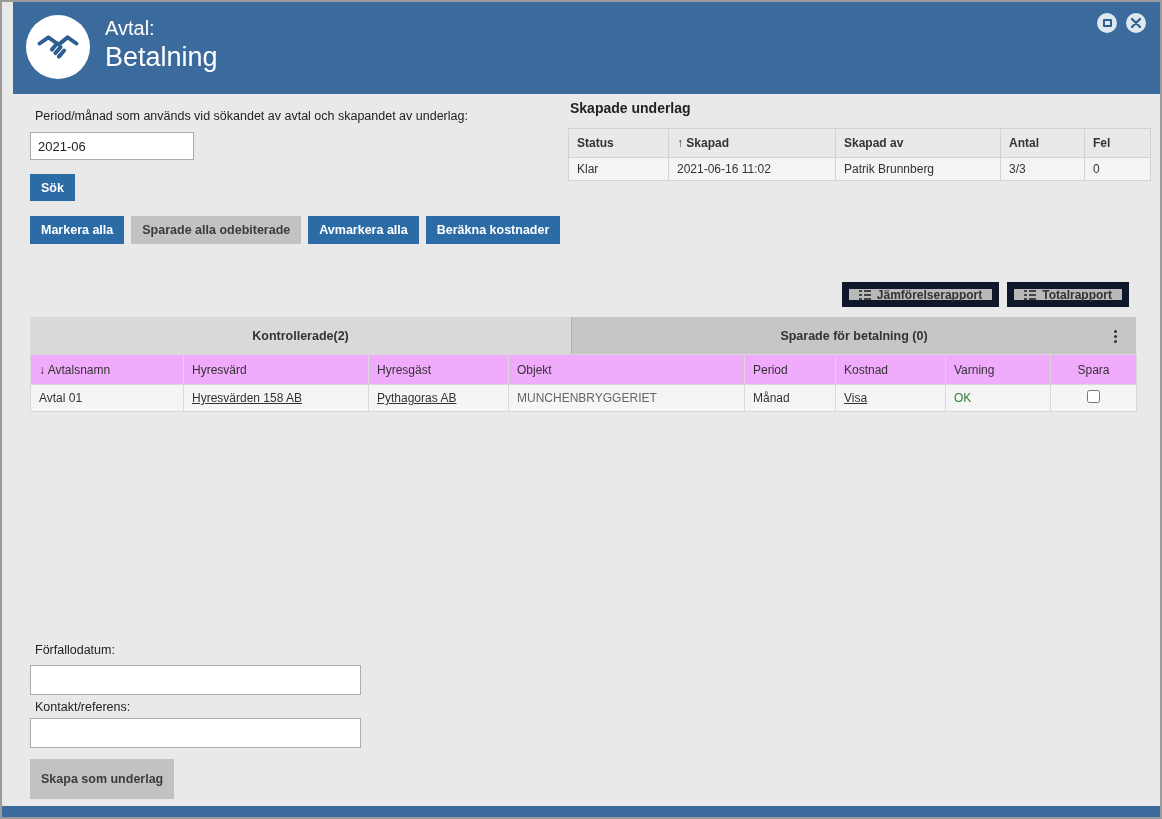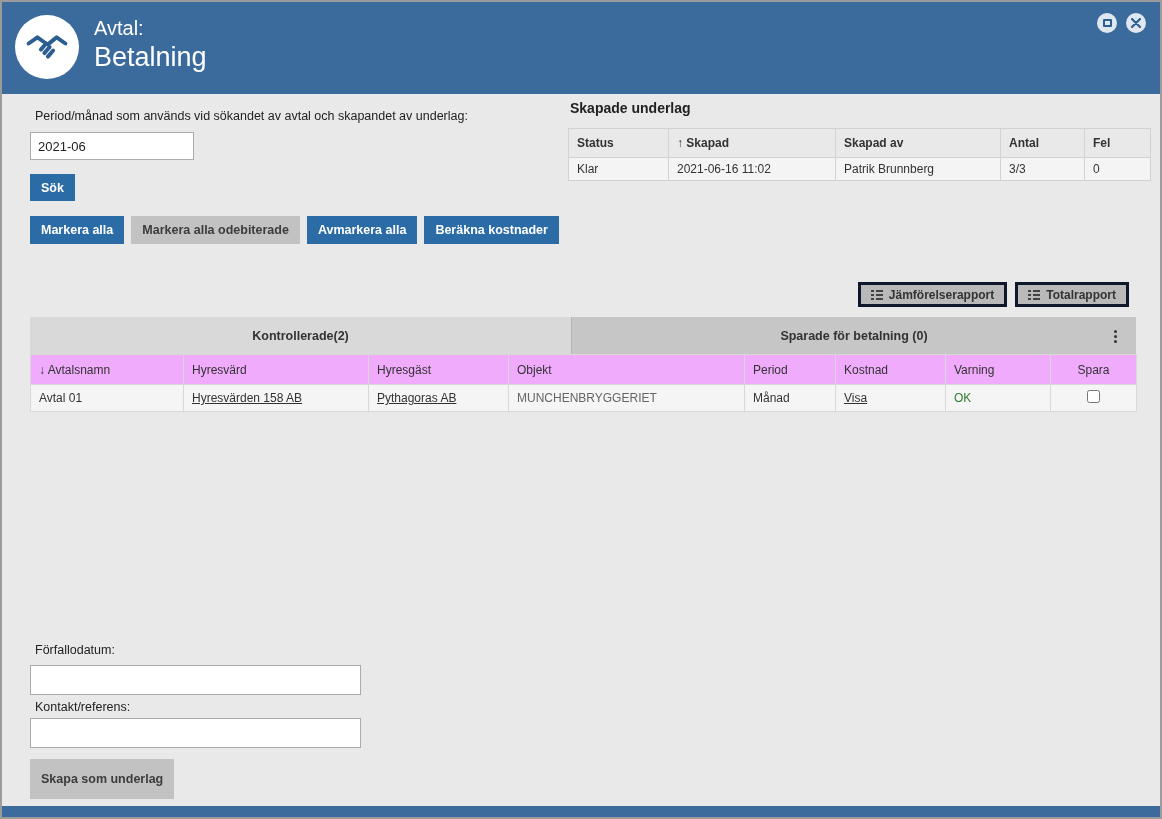--- a/index.html
+++ b/index.html
@@ -5,21 +5,21 @@
   * { margin:0; padding:0; box-sizing:border-box; }
   html,body { background:#ffffff; }
   body { font-family:"Liberation Sans","DejaVu Sans",sans-serif; color:#333; }
 
   .window {
     position:relative; width:1162px; height:819px;
     border:2px solid #9b9b9b; background:#e9e9e9; overflow:hidden;
   }
 
   
-  .header { position:absolute; top:0; left:0; right:0; height:92px; background:#3b6a9d; }
+  .header { position:absolute; top:0; left:11px; right:0; height:92px; background:#3b6a9d; }
   .logo {
     position:absolute; left:13px; top:13px; width:64px; height:64px;
     border-radius:50%; background:#ffffff;
     display:flex; align-items:center; justify-content:center;
   }
   .titles { position:absolute; left:92px; top:13px; color:#ffffff; }
   .title1 { font-size:20px; line-height:26px; }
   .title2 { font-size:27px; line-height:33px; }
   .win-controls { position:absolute; top:11px; right:14px; display:flex; gap:9px; }
   .win-btn {
@@ -50,21 +50,21 @@
   }
   .underlag-table th, .underlag-table td {
     border:1px solid #d2d2d2; text-align:left; padding:0 8px; overflow:hidden; white-space:nowrap;
   }
   .underlag-table th { background:#e9e9e9; font-weight:bold; height:29px; color:#333; }
   .underlag-table td { background:#f4f4f4; height:23px; color:#333; }
 
   
   .report-row { position:absolute; top:280px; right:31px; display:flex; gap:8px; }
   .btn-report {
-    background:#b9b9b9; border:3px solid #0f172a; color:#333;
+    background:#b9b9b9; border:7px solid #0f172a; color:#333;
     font-family:inherit; font-size:12px; font-weight:bold; height:25px;
     padding:0 10px; display:inline-flex; align-items:center; gap:6px; cursor:pointer;
   }
 
   
   .tabbar {
     position:absolute; left:28px; top:315px; width:1106px; height:37px;
     background:#c6c6c6; display:flex;
   }
   .tab { display:flex; align-items:center; justify-content:center;
@@ -139,21 +139,21 @@
       </div>
     </div>
   </div>
 
   <div class="period-label">Period/månad som används vid sökandet av avtal och skapandet av underlag:</div>
   <input class="period-input" type="text" value="2021-06" style="">
   <button class="btn btn-blue sok-btn">Sök</button>
 
   <div class="action-row">
     <button class="btn btn-blue">Markera alla</button>
-    <button class="btn btn-gray">Markera alla odebiterade</button>
+    <button class="btn btn-gray">Sparade alla odebiterade</button>
     <button class="btn btn-blue">Avmarkera alla</button>
     <button class="btn btn-blue">Beräkna kostnader</button>
   </div>
 
   <div class="underlag-title">Skapade underlag</div>
   <table class="underlag-table">
     <colgroup>
       <col style="width:100px">
         <col style="width:167px">
         <col style="width:165px">

